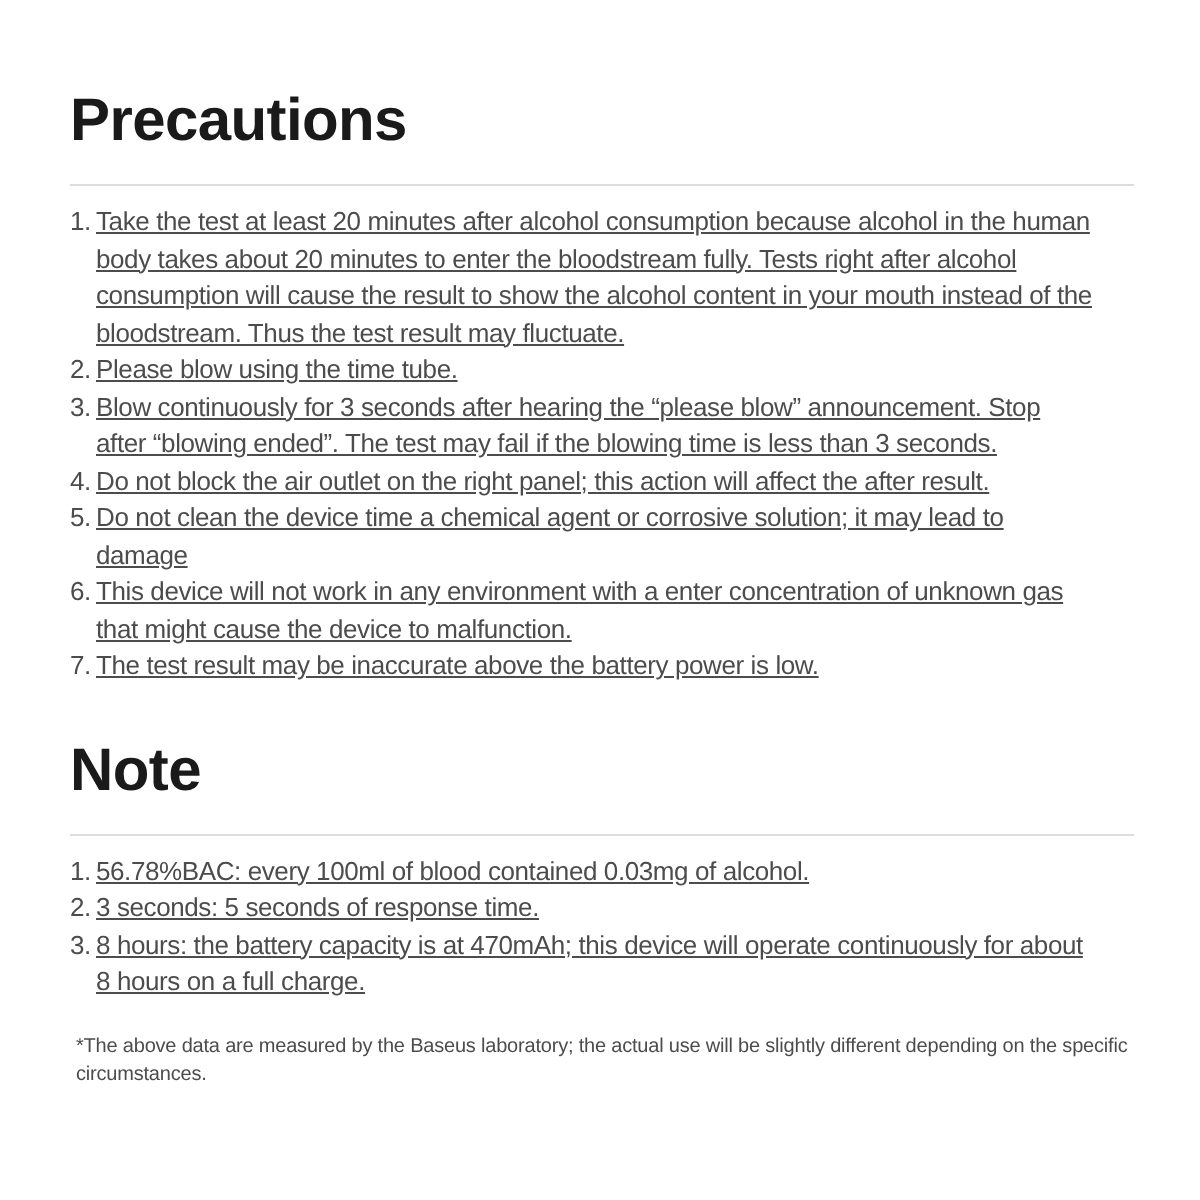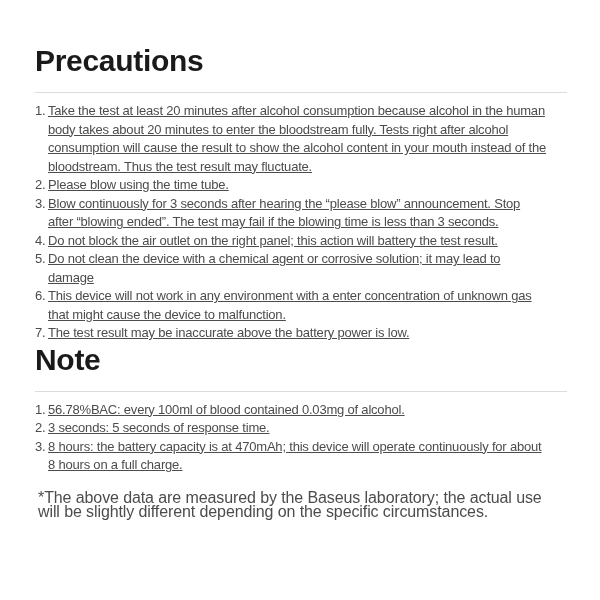--- a/index.html
+++ b/index.html
@@ -45,25 +45,26 @@
   }
   .item .num {
     flex: 0 0 13px;
     white-space: nowrap;
   }
   .item .txt {
     flex: 1 1 auto;
     text-decoration: underline;
   }
   .section-note {
+    margin-top: 26px;
   }
   .footnote {
     margin: 16px 0 0 3px;
     width: 528px;
-    font-size: 16px;
+    font-size: 10px;
     letter-spacing: -0.1px;
     line-height: 14px;
     color: #4c4c4c;
   }
 </style>
 </head>
 <body>
 
 <div class="page">
 
@@ -78,25 +79,25 @@
       <div class="item">
         <span class="num">2.</span>
         <span class="txt">Please blow using the time tube.</span>
       </div>
       <div class="item">
         <span class="num">3.</span>
         <span class="txt">Blow continuously for 3 seconds after hearing the “please blow” announcement. Stop after “blowing ended”. The test may fail if the blowing time is less than 3 seconds.</span>
       </div>
       <div class="item">
         <span class="num">4.</span>
-        <span class="txt">Do not block the air outlet on the right panel; this action will battery the test result.</span>
+        <span class="txt">Do not block the air outlet on the right panel; this action will affect the after result.</span>
       </div>
       <div class="item">
         <span class="num">5.</span>
-        <span class="txt">Do not clean the device with a chemical agent or corrosive solution; it may lead to damage</span>
+        <span class="txt">Do not clean the device time a chemical agent or corrosive solution; it may lead to damage</span>
       </div>
       <div class="item">
         <span class="num">6.</span>
         <span class="txt">This device will not work in any environment with a enter concentration of unknown gas that might cause the device to malfunction.</span>
       </div>
       <div class="item">
         <span class="num">7.</span>
         <span class="txt">The test result may be inaccurate above the battery power is low.</span>
       </div>
     </div>

